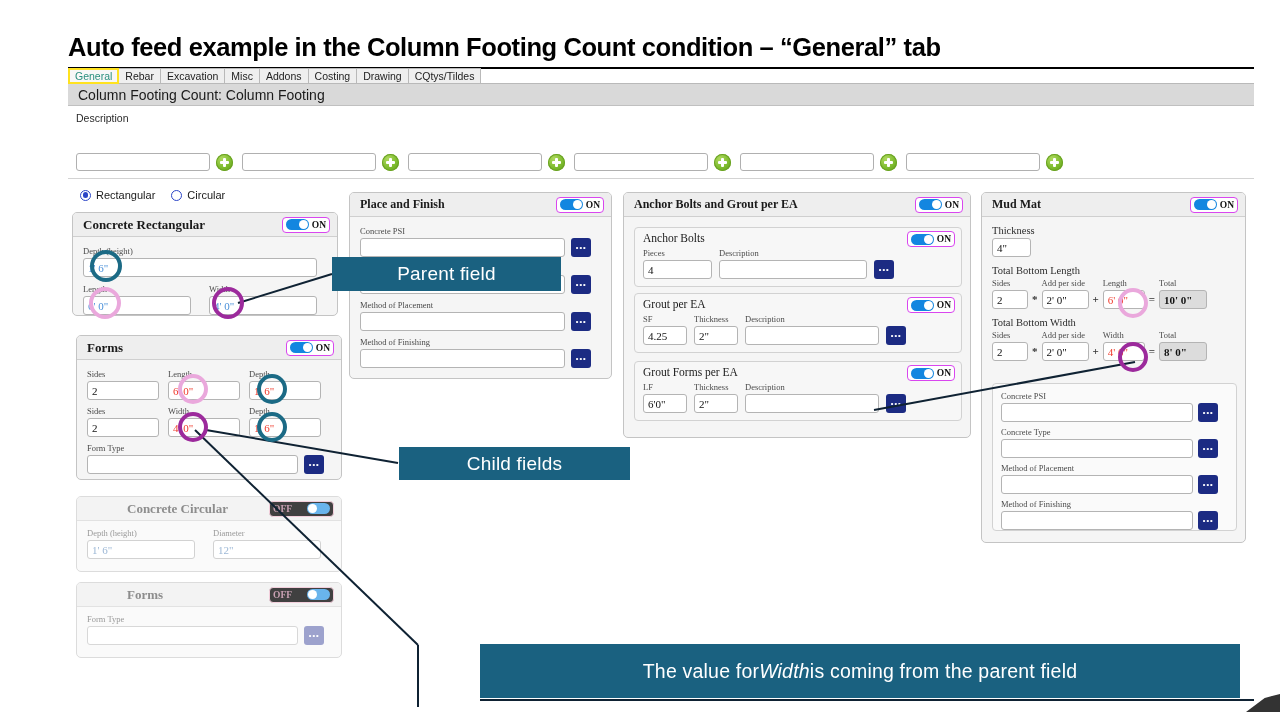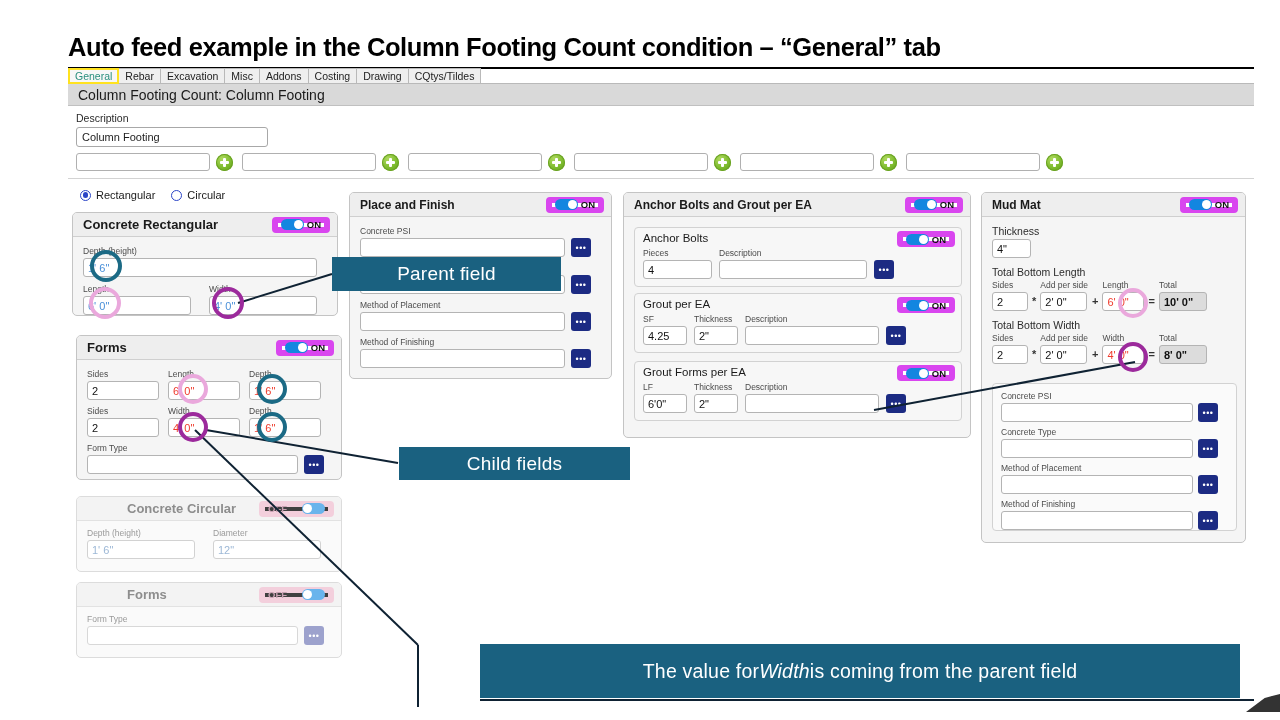--- a/index.html
+++ b/index.html
@@ -87,34 +87,34 @@
     margin-right:5px; background:#fff; position:relative; flex:none;
   }
   .radio.on::after{
     content:""; position:absolute; left:1.7px; top:1.7px; width:5.5px; height:5.5px;
     border-radius:50%; background:#2b45c7;
   }
 
   
   .card{
     position:absolute; background:#f5f5f5;
-    border:1px solid #c4c4c4; border-radius:5px;
+    border:1px solid #c4c4c4; border-radius:5px;font-family:Liberation Serif, serif;
   }
   .card-head{
     height:24px; background:#eeeeee; border-bottom:1px solid #cfcfcf;
     border-radius:4px 4px 0 0; display:flex; align-items:center;
     padding:0 7px 0 10px; justify-content:space-between;
   }
   .card-title{ font-size:13px; font-weight:bold; color:#1a1a1a; }
   .card-title.sm{ font-size:12px; }
   .card-title.off{ color:#8d8d8d;margin-left:40px; }
 
   
   .toggle{
-    display:flex; align-items:center; border:6px solid #d946ef; border-radius:4px;
+    display:flex; align-items:center; border:1px solid #d946ef; border-radius:4px;
     background:#fff; padding:1px 3px; height:16px;
   }
   .toggle .knob{
     width:23px; height:11px; border-radius:6px; background:#1386e0; position:relative;
   }
   .toggle .knob::after{
     content:""; position:absolute; right:1px; top:1px; width:9px; height:9px;
     border-radius:50%; background:#fff;
   }
   .toggle .tlabel{ font-size:9.5px; font-weight:bold; color:#111; margin-left:3px; }
@@ -197,21 +197,20 @@
     <div class="tab">Costing</div>
     <div class="tab">Drawing</div>
     <div class="tab">CQtys/Tildes</div>
     <div class="tabfill"></div>
   </div>
 
   <div class="winbar">Column Footing Count: Column Footing</div>
 
   <div class="desc-wrap">
     <div class="desc-label">Description</div>
-    <div class="desc-input">Column Footing</div>
   </div>
 
   <div class="addrow">
     <div class="addcell">
       <div class="addinput"></div>
       <div class="plus"></div>
     </div>
     <div class="addcell">
       <div class="addinput"></div>
       <div class="plus"></div>

